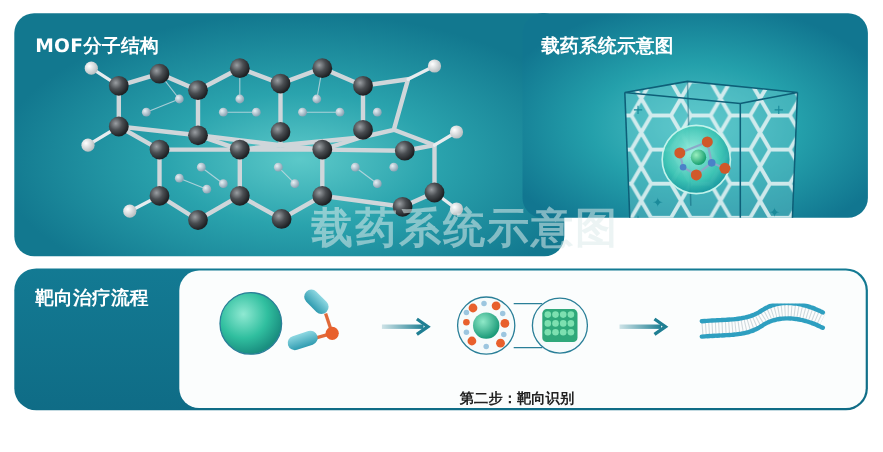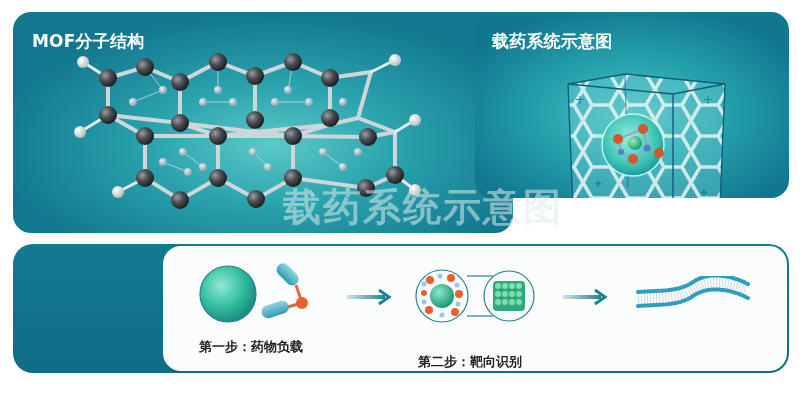--- a/index.html
+++ b/index.html
@@ -184,20 +184,21 @@
         <text x="100" y="92">+</text>
         <text x="228" y="92">+</text>
         <text x="118" y="176">✦</text>
         <text x="224" y="185">✦</text>
         <text x="100" y="192">+</text>
       </g>
   </svg>
 </div>
 
 <div class="panel p-flow">
+  <div class="title" style="left:19px;top:15px;">靶向治疗流程</div>
   <div class="flow-inner">
 
     <svg width="120" height="70" viewBox="0 0 120 70" style="left:36px;top:14px">
       <defs>
         <radialGradient id="sph" cx="38%" cy="35%" r="65%">
             <stop offset="0" stop-color="#8fe9d2"></stop>
             <stop offset="0.6" stop-color="#30bf9f"></stop>
             <stop offset="1" stop-color="#1a8f80"></stop>
           </radialGradient>
         <linearGradient id="pill" x1="0" y1="0" x2="0" y2="1">
@@ -205,21 +206,20 @@
             <stop offset="1" stop-color="#2f9bb0"></stop>
           </linearGradient>
       </defs>
       <circle cx="29" cy="34" r="28" fill="url(#sph)" stroke="#2a7f98" stroke-width="1.2"></circle>
       <line x1="103" y1="43" x2="97" y2="25" stroke="#e06a3a" stroke-width="3"></line>
       <line x1="103" y1="43" x2="85" y2="48" stroke="#e06a3a" stroke-width="3"></line>
       <rect x="76" y="8" width="26" height="13" rx="6.5" fill="url(#pill)" transform="rotate(45 89 14)"></rect>
       <rect x="62" y="43" width="28" height="13" rx="6.5" fill="url(#pill)" transform="rotate(-18 76 49)"></rect>
       <circle cx="103" cy="43" r="6" fill="#e8602c"></circle>
     </svg>
-    <div class="step-label" style="left:36px;top:92px;">第一步：药物负载</div>
 
     <svg width="48" height="18" viewBox="0 0 48 18" style="left:184px;top:42px">
       <defs>
           <linearGradient id="arr" x1="0" x2="1">
             <stop offset="0" stop-color="#1f7f93" stop-opacity="0.2"></stop>
             <stop offset="1" stop-color="#1f7f93"></stop>
           </linearGradient>
         </defs>
       <rect x="0" y="7" width="38" height="4" fill="url(#arr)"></rect>
       <polyline points="32,2 42,9 32,16" fill="none" stroke="#1f7f93" stroke-width="3"></polyline>

